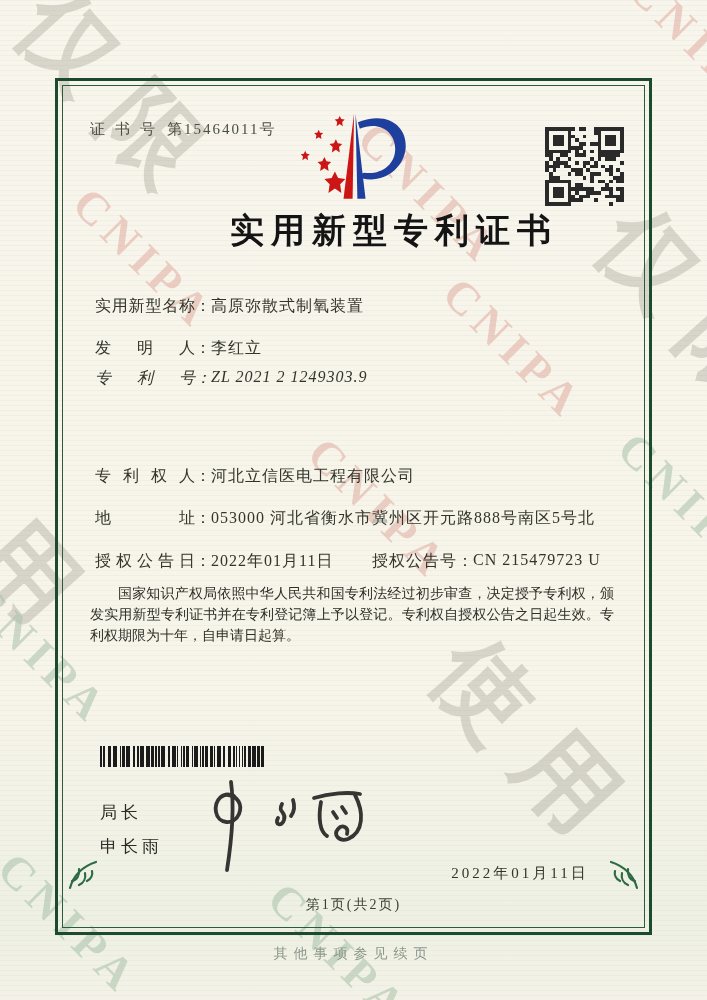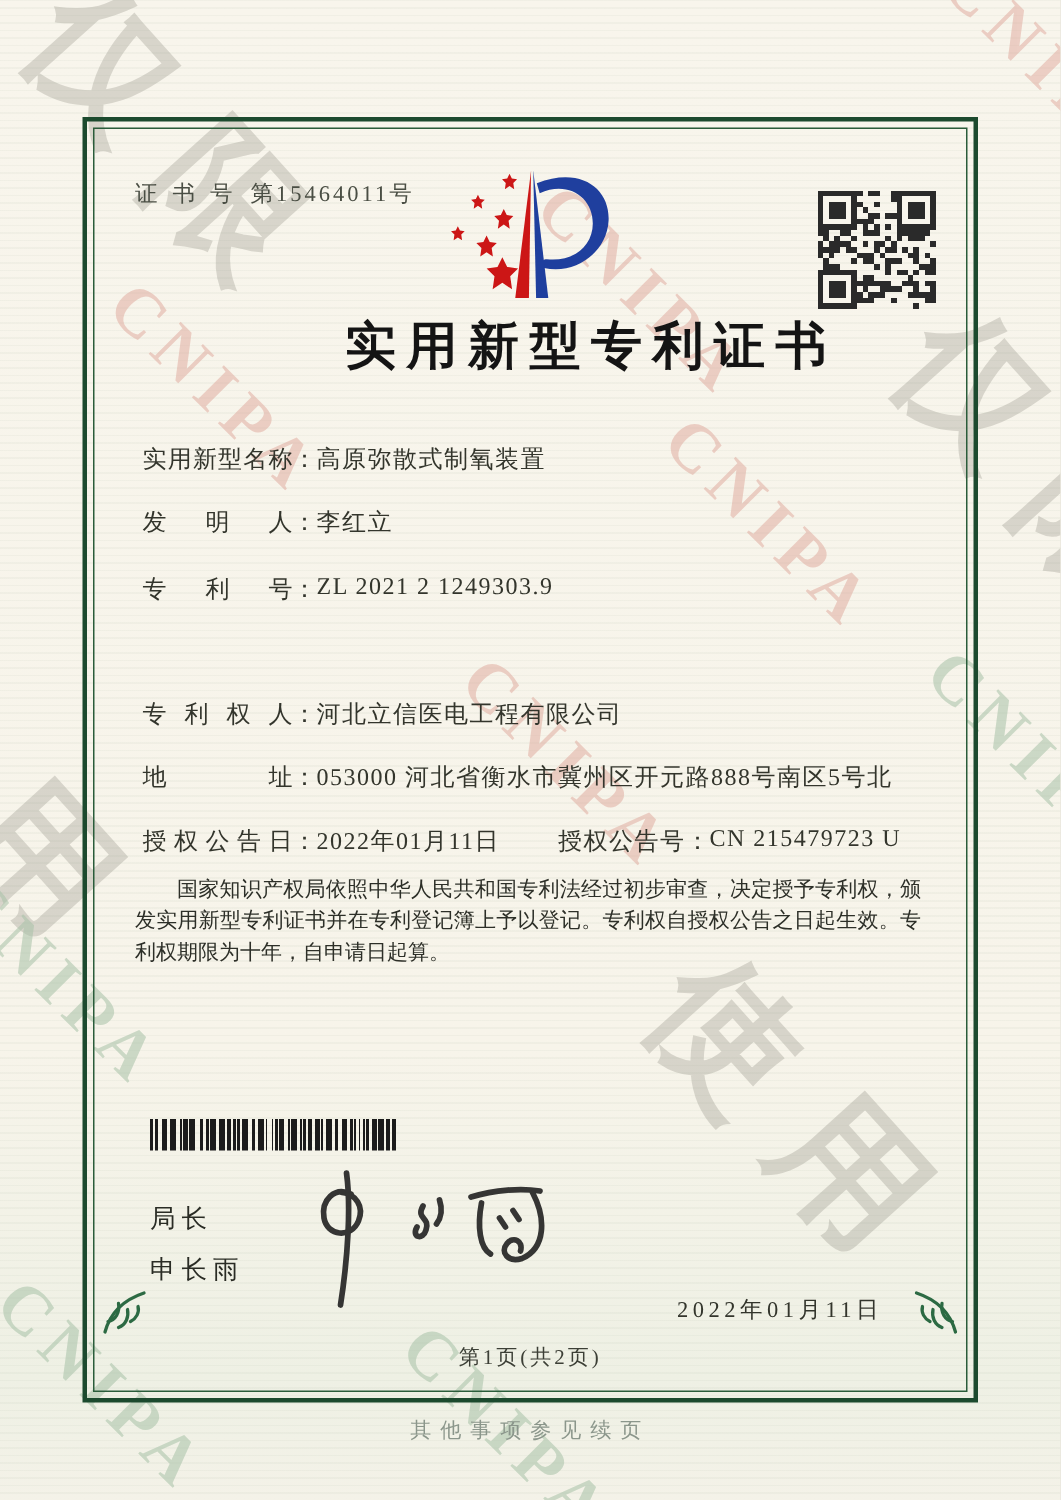--- a/index.html
+++ b/index.html
@@ -253,21 +253,21 @@
       </svg>
 
     <div class="doc-title">实用新型专利证书</div>
 
     <div class="field-row" style="top:296px;">
       <span class="field-label">实用新型名称</span><span class="colon">：</span><span class="field-value">高原弥散式制氧装置</span>
     </div>
     <div class="field-row" style="top:338px;">
       <span class="field-label">发明人</span><span class="colon">：</span><span class="field-value">李红立</span>
     </div>
-    <div class="field-row" style="top:383px;">
+    <div class="field-row" style="top:368px;font-style:italic;">
       <span class="field-label">专利号</span><span class="colon">：</span><span class="field-value">ZL 2021 2 1249303.9</span>
     </div>
     <div class="field-row" style="top:466px;">
       <span class="field-label">专利权人</span><span class="colon">：</span><span class="field-value">河北立信医电工程有限公司</span>
     </div>
     <div class="field-row" style="top:508px;">
       <span class="field-label">地址</span><span class="colon">：</span><span class="field-value">053000 河北省衡水市冀州区开元路888号南区5号北</span>
     </div>
     <div class="field-row" style="top:551px;">
       <span class="field-label">授权公告日</span><span class="colon">：</span><span class="field-value">2022年01月11日</span>

